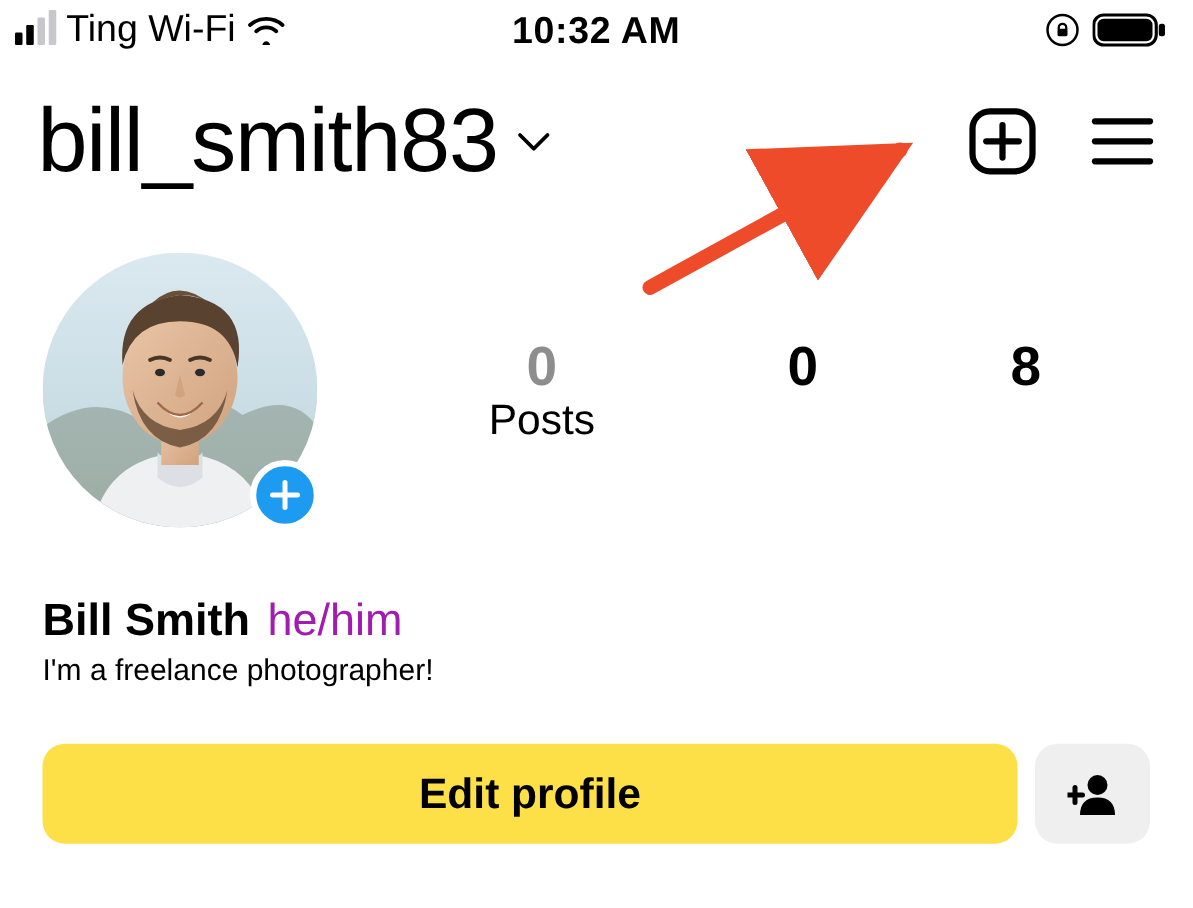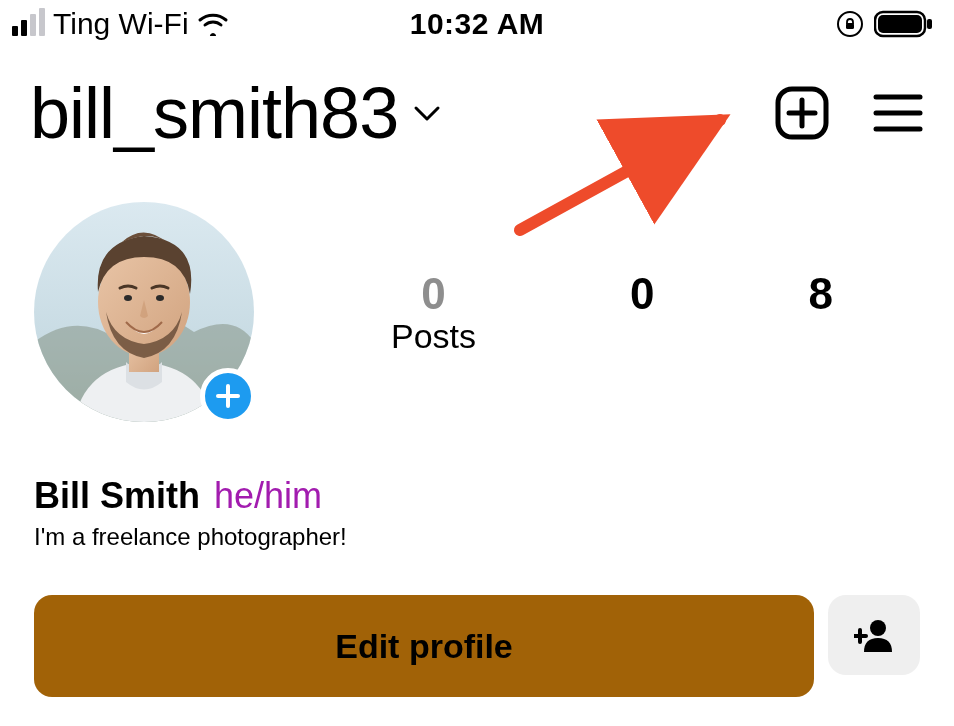--- a/index.html
+++ b/index.html
@@ -10,21 +10,20 @@
     body {
       font-family: -apple-system, BlinkMacSystemFont, "Segoe UI", Helvetica, Arial, sans-serif;
       width: 954px;
       height: 726px;
       background: #fff;
       position: relative;
       overflow: hidden;
     }
     .status-bar {
       display: flex;
-      align-items: center;
       justify-content: space-between;
       padding: 8px 20px 4px 12px;
       height: 44px;
     }
     .status-left {
       display: flex;
       align-items: center;
       gap: 8px;
     }
     .status-center {
@@ -166,24 +165,24 @@
       margin-top: 6px;
     }
 
     .actions {
       display: flex;
       gap: 14px;
       padding: 44px 34px 0 34px;
     }
     .edit-profile-btn {
       flex: 1;
-      background: #a16207;
+      background: #fde047;
       border: none;
       border-radius: 18px;
-      height: 102px;
+      height: 80px;
       font-size: 34px;
       font-weight: 600;
       cursor: pointer;
     }
     .discover-btn {
       width: 92px;
       height: 80px;
       background: #efefef;
       border: none;
       border-radius: 18px;

